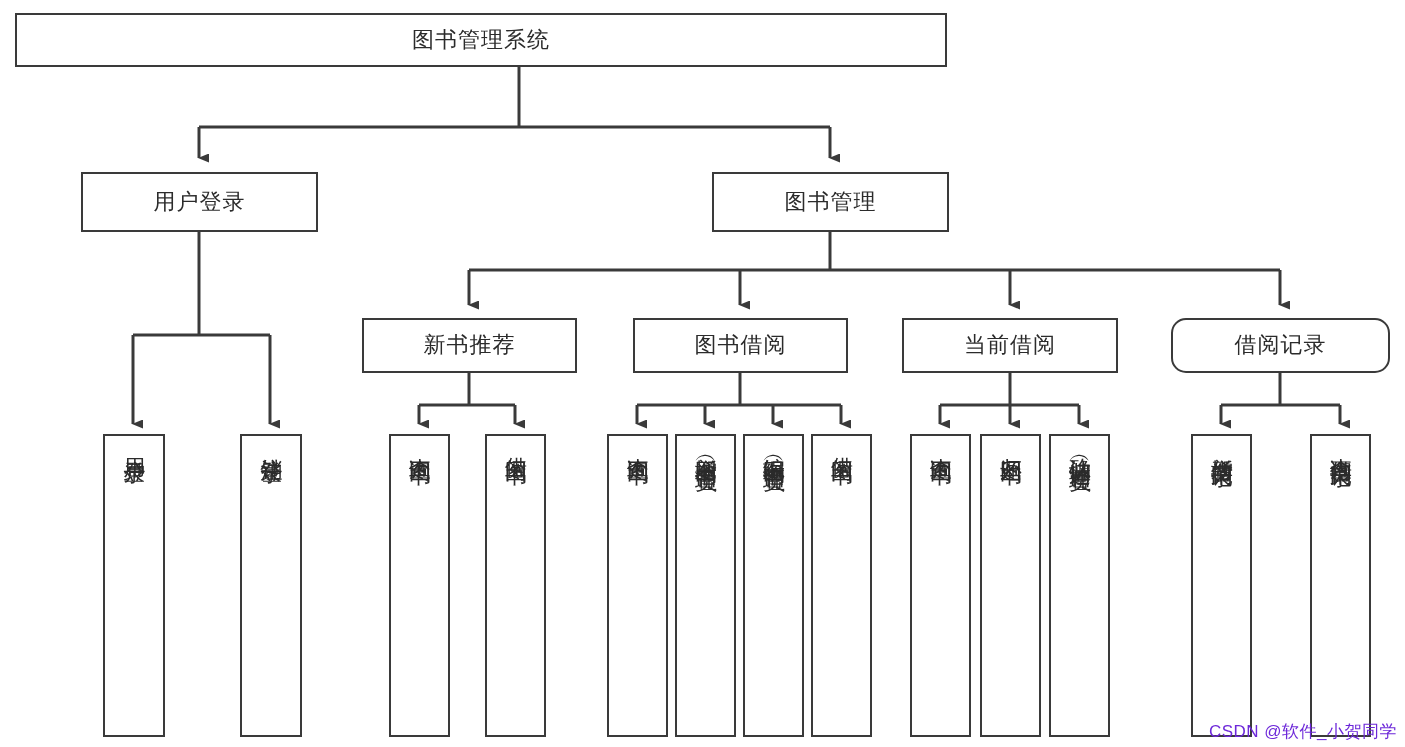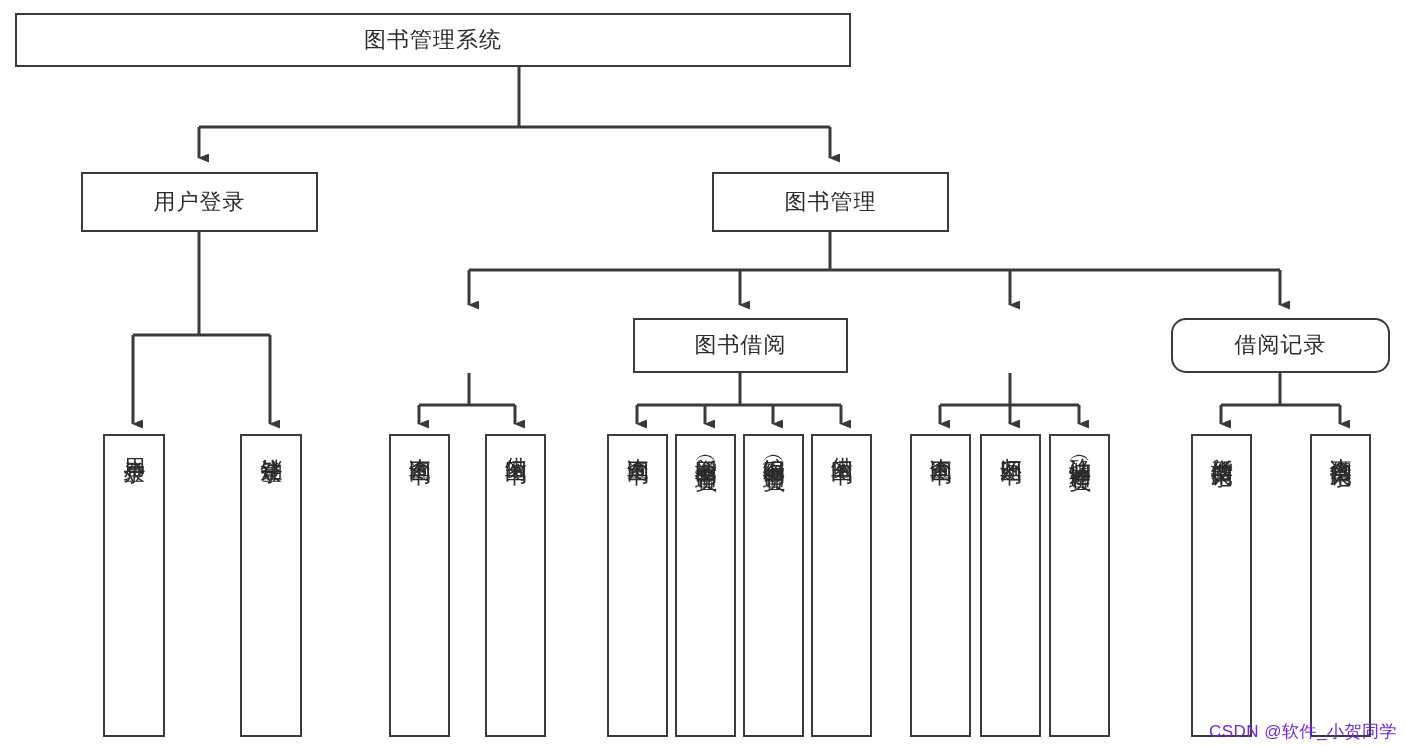--- a/index.html
+++ b/index.html
@@ -115,33 +115,39 @@
       <path d="M1010,405 L1010,424" marker-end="url(#arrowhead)"></path>
       <path d="M1079,405 L1079,424" marker-end="url(#arrowhead)"></path>
 
       <path d="M1280,373 L1280,405"></path>
       <path d="M1221,405 L1340,405"></path>
       <path d="M1221,405 L1221,424" marker-end="url(#arrowhead)"></path>
       <path d="M1340,405 L1340,424" marker-end="url(#arrowhead)"></path>
     </g>
   </svg>
 
-  <div class="node-box" style="left:15px; top:13px; width:836px; height:54px;">
+  <div class="node-box" style="left:15px; top:13px; width:932px; height:54px;">
     <span class="node-label-h">图书管理系统</span>
   </div>
 
   <div class="node-box" style="left:81px; top:172px; width:237px; height:60px;">
     <span class="node-label-h">用户登录</span>
   </div>
   <div class="node-box" style="left:712px; top:172px; width:237px; height:60px;">
     <span class="node-label-h">图书管理</span>
   </div>
 
+  <div class="node-box" style="left:362px; top:318px; width:215px; height:55px;">
+    <span class="node-label-h">新书推荐</span>
+  </div>
   <div class="node-box" style="left:633px; top:318px; width:215px; height:55px;">
     <span class="node-label-h">图书借阅</span>
+  </div>
+  <div class="node-box" style="left:902px; top:318px; width:216px; height:55px;">
+    <span class="node-label-h">当前借阅</span>
   </div>
   <div class="node-box" style="left:1171px; top:318px; width:219px; height:55px;border-radius:15px;">
     <span class="node-label-h">借阅记录</span>
   </div>
 
   <div class="node-box leaf-box" style="left:103px; top:434px; width:62px; height:303px;">
     <span class="node-label-v">用户登录</span>
   </div>
   <div class="node-box leaf-box" style="left:240px; top:434px; width:62px; height:303px;">
     <span class="node-label-v">注销登录</span>

